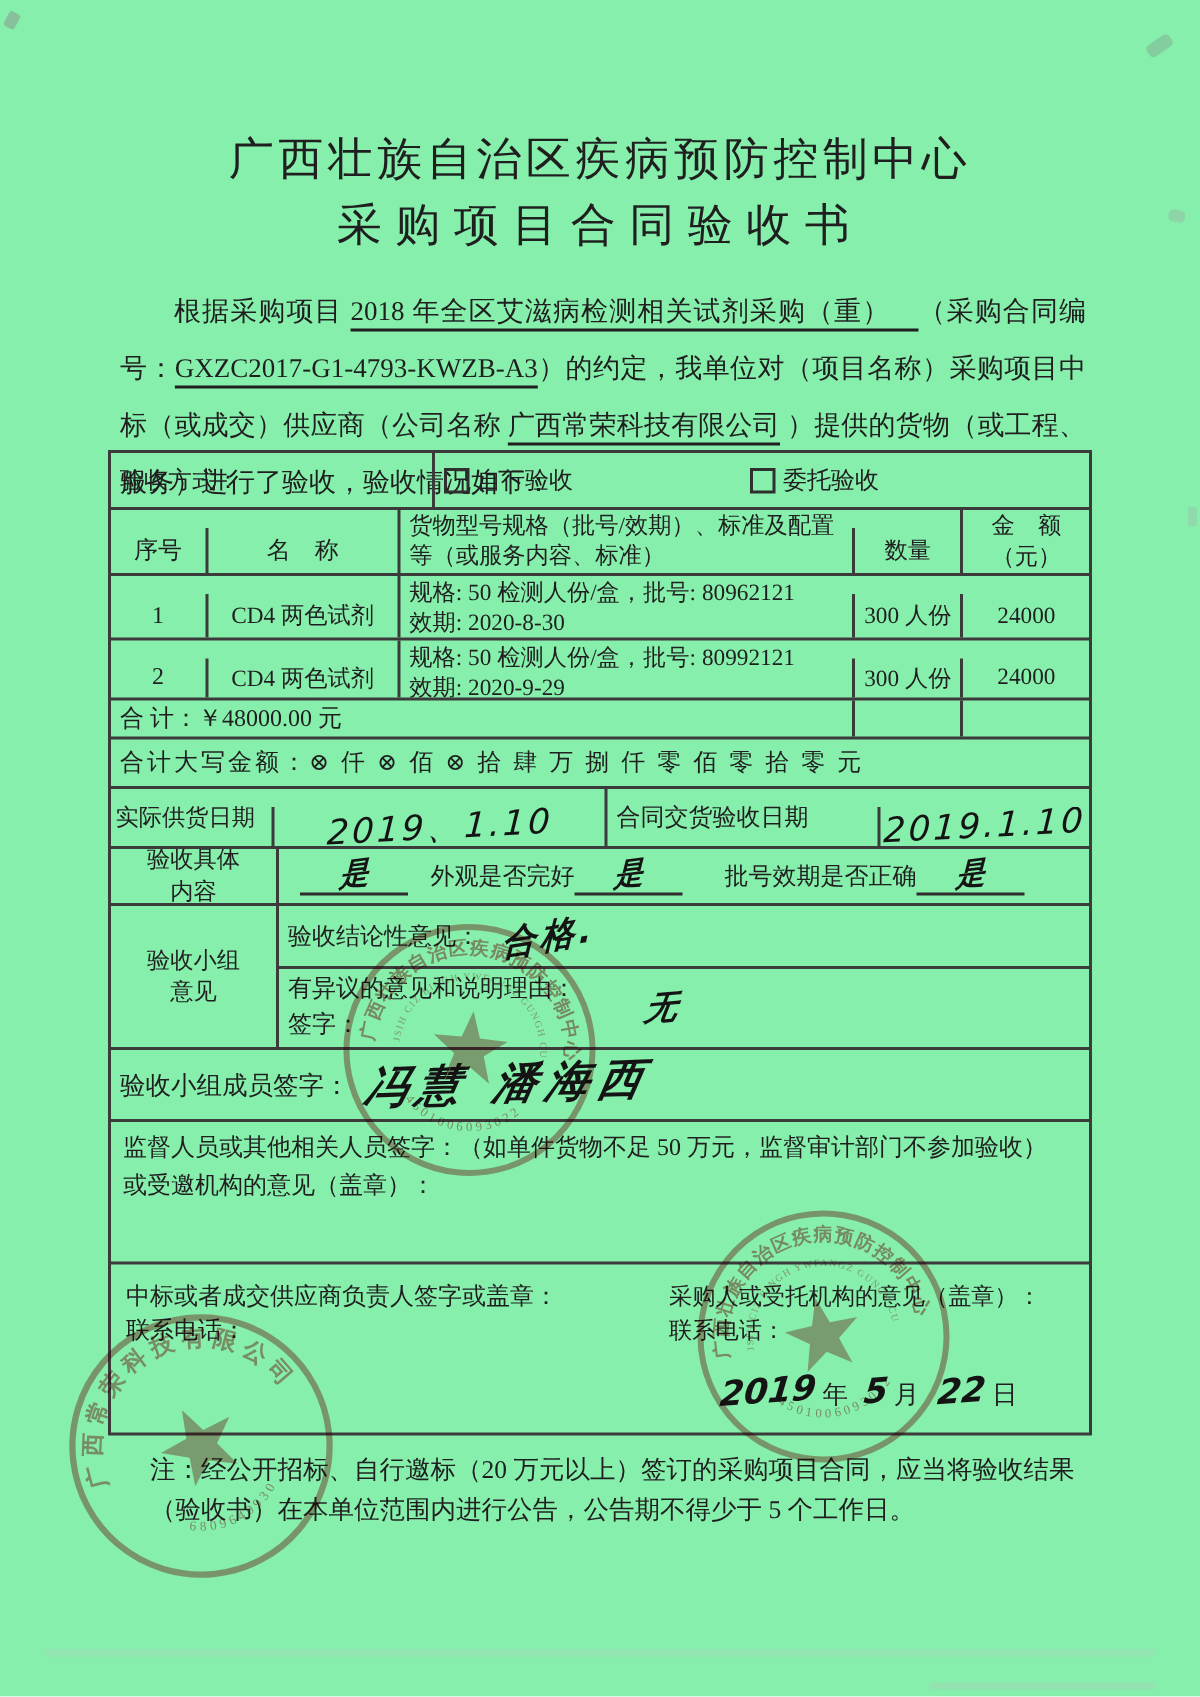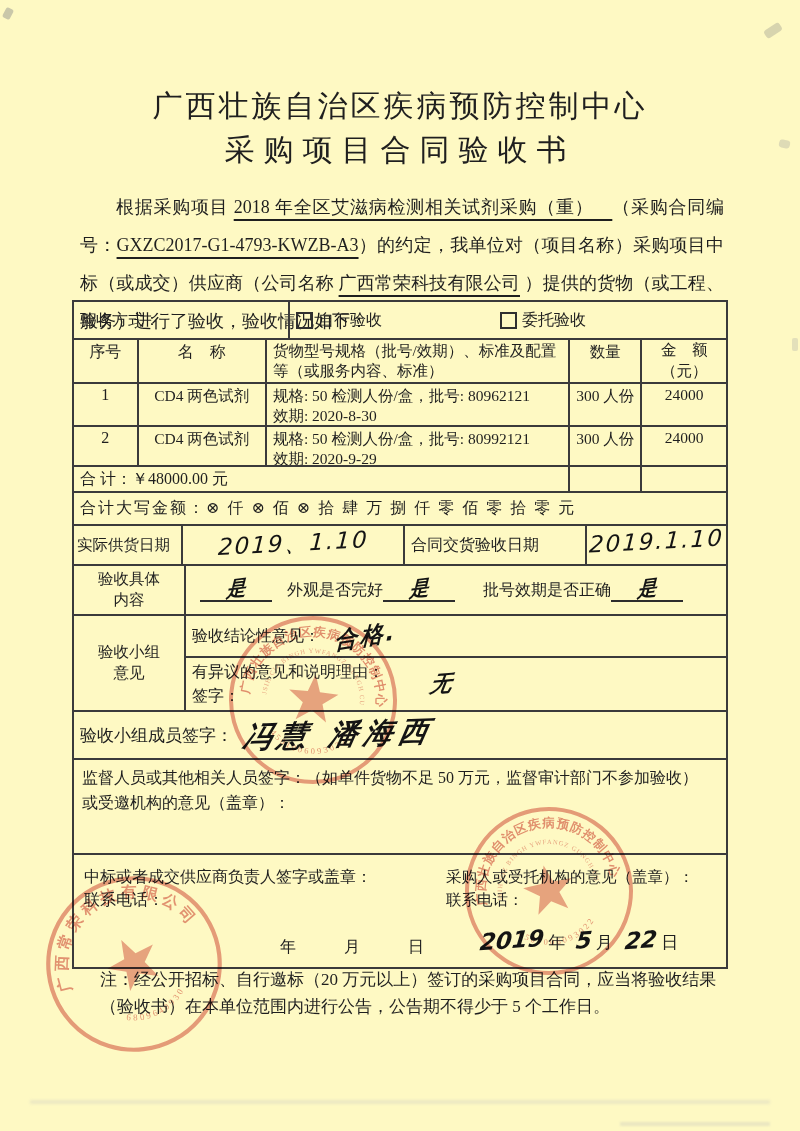--- a/index.html
+++ b/index.html
@@ -1,18 +1,18 @@
 <!DOCTYPE html>
 <html><head>
 <meta charset="utf-8">
 <style>
   html,body { margin:0; padding:0; background:#ffffff; }
   .page {
     position:relative; width:800px; height:1131px; margin:0 auto;
-    background:#fef9c3; overflow:hidden;
+    background:#86efac; overflow:hidden;
     font-family:"Liberation Serif","DejaVu Serif",serif;
     color:#1f1f1f;
   }
   
   .title1 {
     position:absolute; top:86px; left:0; width:100%;
     text-align:center; font-size:30px; font-weight:500; letter-spacing:3px;
   }
   .title2 {
     position:absolute; top:130px; left:0; width:100%;
@@ -28,21 +28,21 @@
   .doc-table {
     position:absolute; left:72px; top:300px; width:656px;
     border:2px solid #3b3b3b; box-sizing:border-box; font-size:16px;
     background:transparent;
   }
   .t-row { display:flex; box-sizing:border-box; border-top:2px solid #3b3b3b; }
   .t-row:first-child { border-top:none; }
   .t-cell { box-sizing:border-box; border-left:2px solid #3b3b3b; padding:2px 6px; overflow:hidden; }
   .t-cell:first-child { border-left:none; }
   .vc { display:flex; align-items:center; }
-  .cc { display:flex; align-items:flex-start; justify-content:center; text-align:center; }
+  .cc { display:flex; align-items:center; justify-content:center; text-align:center;margin-top:12px; }
   .col2 { display:flex; flex-direction:column; align-items:center; justify-content:center; text-align:center; }
   .grow { flex:1 1 auto; }
   .cbx {
     display:inline-block; width:13px; height:13px; border:2px solid #2f2f2f;
     vertical-align:-1px; margin-right:5px; background:transparent;
   }
   .spec { font-size:15.5px; line-height:20px; }
   .small { font-size:15.5px; }
   .blank {
     display:inline-block; min-width:64px; border-bottom:2px solid #2d2d2d;
@@ -178,21 +178,21 @@
           <span class="hw hw-date">2019、1.10</span>
         </div>
       <div class="t-cell vc" style="width:183px">
           <span>合同交货验收日期</span>
         </div>
       <div class="t-cell cc" style="width:142px">
           <span class="hw hw-date">2019.1.10</span>
         </div>
     </div>
 
-    <div class="t-row" style="height:50px">
+    <div class="t-row" style="height:38px">
       <div class="t-cell col2 small" style="width:110px">
         <span>验收具体</span>
         <span>内容</span>
       </div>
       <div class="t-cell vc grow" style="padding-left:14px">
         <span class="blank"><span class="hw hw-ans">是</span></span>
         <span style="margin-left:15px">外观是否完好</span>
         <span class="blank"><span class="hw hw-ans">是</span></span>
         <span style="margin-left:28px">批号效期是否正确</span>
         <span class="blank"><span class="hw hw-ans">是</span></span>
@@ -230,21 +230,20 @@
       <div class="t-cell grow" style="padding:5px 8px;font-size:16px;line-height:25px">
         <div>监督人员或其他相关人员签字：（如单件货物不足 50 万元，监督审计部门不参加验收）</div>
         <div>或受邀机构的意见（盖章）：</div>
       </div>
     </div>
 
     <div class="t-row" style="height:114px;position:relative">
       <div style="position:absolute;left:10px;top:10px;width:352px;font-size:16px;line-height:23px">
         <div>中标或者成交供应商负责人签字或盖章：</div>
         <div>联系电话：</div>
-        <div style="margin-top:24px;padding-left:196px;white-space:nowrap">年　　　月　　　日</div>
       </div>
       <div style="position:absolute;left:372px;top:10px;width:284px;font-size:15.5px;line-height:23px">
         <div style="white-space:nowrap">采购人或受托机构的意见（盖章）：</div>
         <div>联系电话：</div>
         <div style="margin-top:18px;padding-left:34px;white-space:nowrap;font-size:17px">
           <span class="hw hw-dt">2019</span>
           <span>年</span>
           <span class="hw hw-dt" style="margin-left:6px">5</span>
           <span>月</span>
           <span class="hw hw-dt" style="margin-left:8px">22</span>

